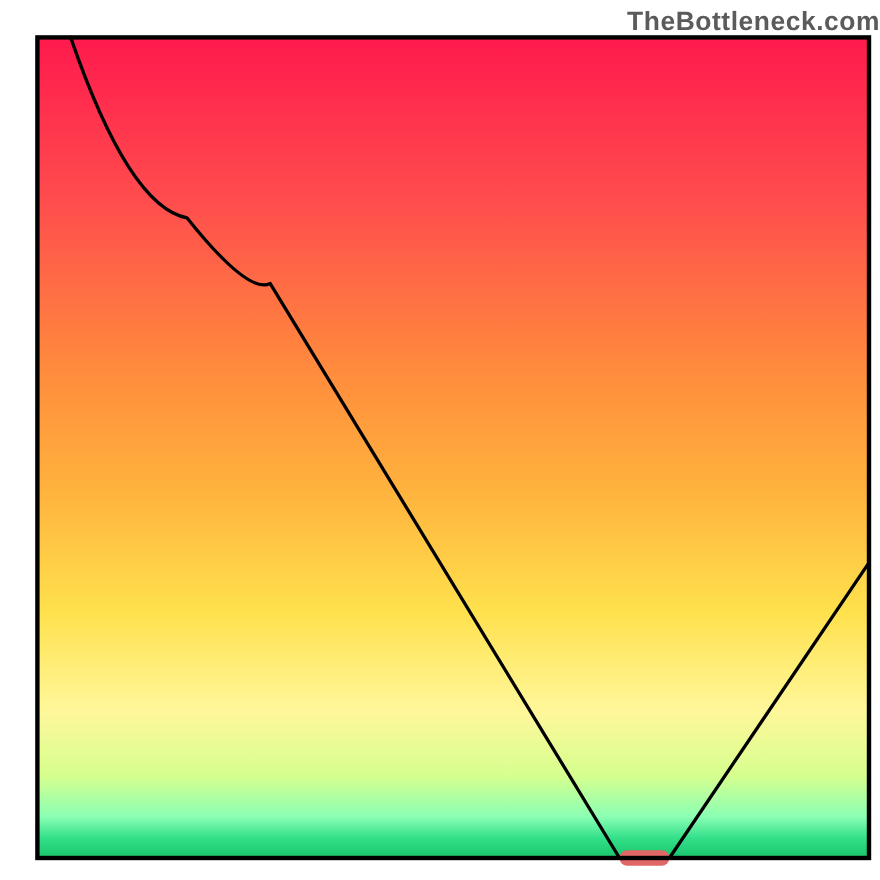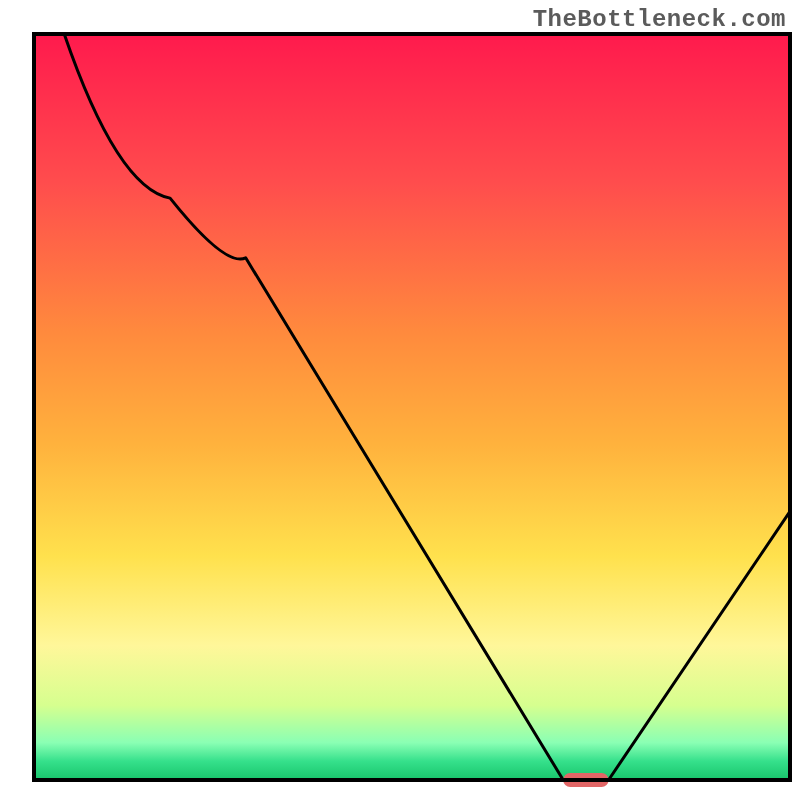--- a/index.html
+++ b/index.html
@@ -11,27 +11,26 @@
     font-family: Arial, Helvetica, sans-serif;
   }
   .container {
     position: relative;
     width: 800px;
     height: 800px;
   }
   .watermark {
     position: absolute;
     top: 6px;
-    right: 14px;
+    right: 0;
     font-size: 24px;
     font-weight: 600;
     color: #5b5b5b;
     letter-spacing: 0.5px;
     z-index: 10;
-    font-family: Liberation Mono, monospace;
   }
   svg.plot {
     position: absolute;
     left: 0;
     top: 0;
   }
 </style>
 </head>
 <body>
 

